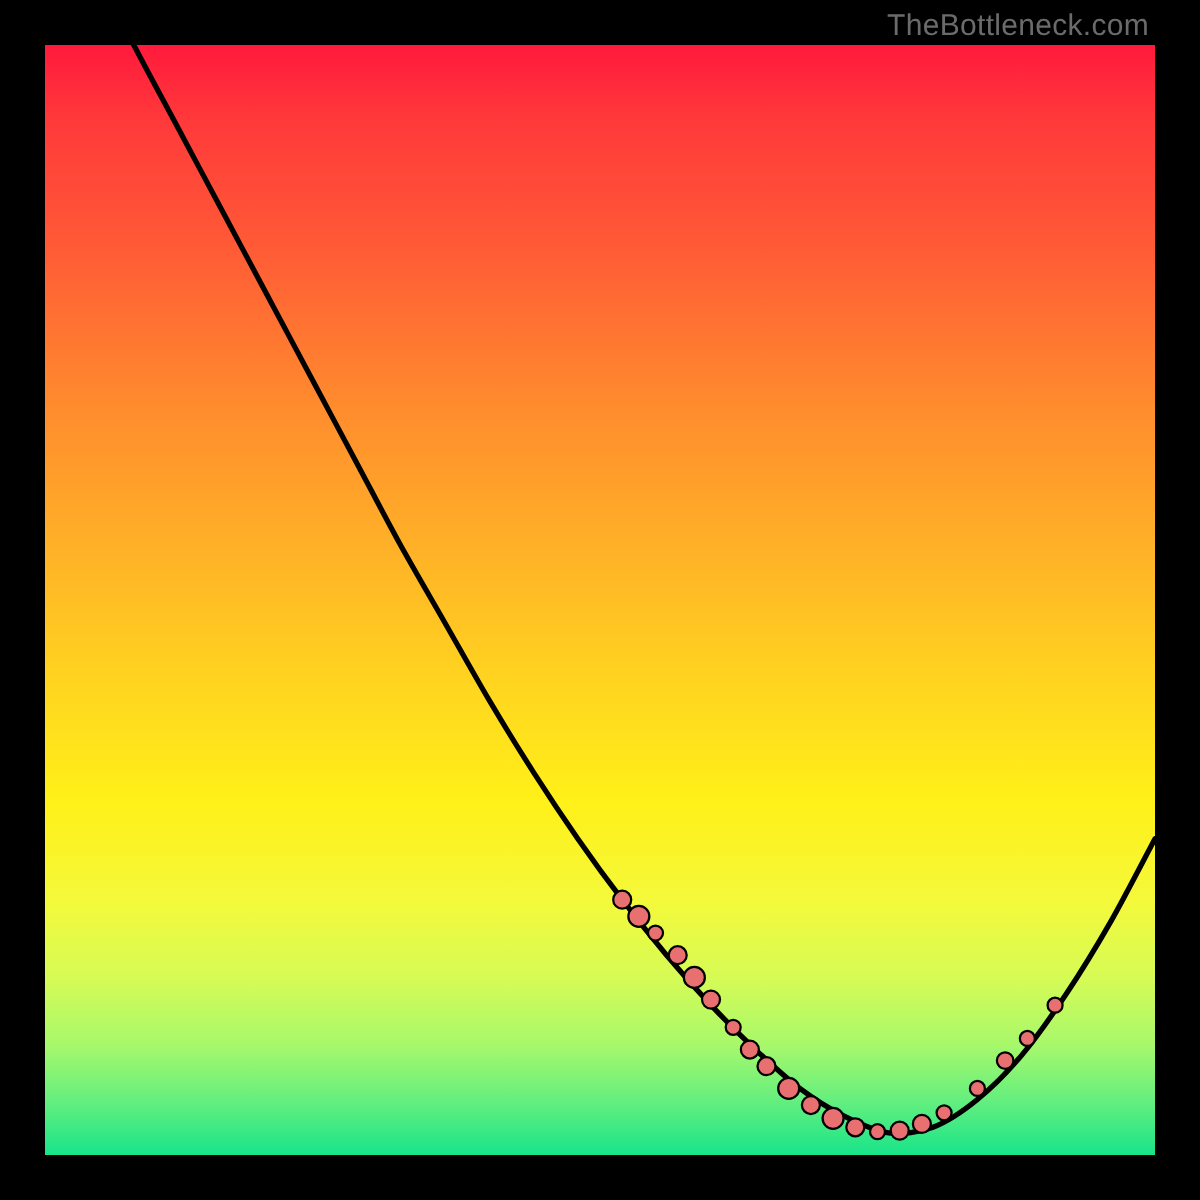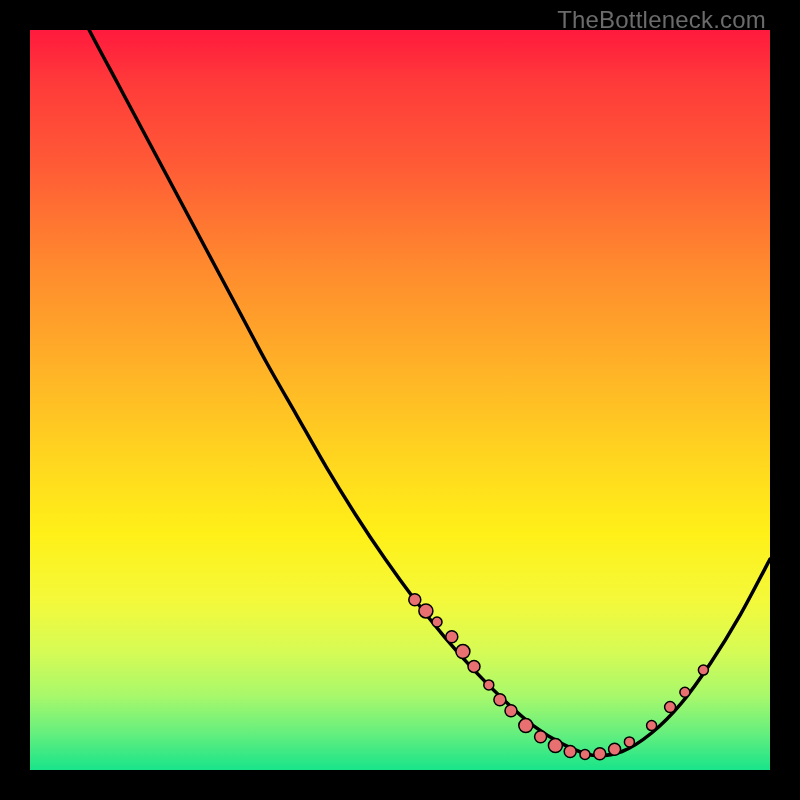--- a/index.html
+++ b/index.html
@@ -38,24 +38,23 @@
       #a8f86b 90%,
       #66ef7e 95%,
       #18e48a 100%
     );
   }
   .watermark {
     position: absolute;
     top: 6px;
     right: 34px;
     color: #6b6b6b;
-    font-size: 24px;
+    font-size: 20px;
     letter-spacing: 0.2px;
     user-select: none;
-    text-decoration: underline;
   }
   svg.curve {
     position: absolute;
     left: 0;
     top: 0;
     width: 740px;
     height: 740px;
     overflow: visible;
   }
 </style>

